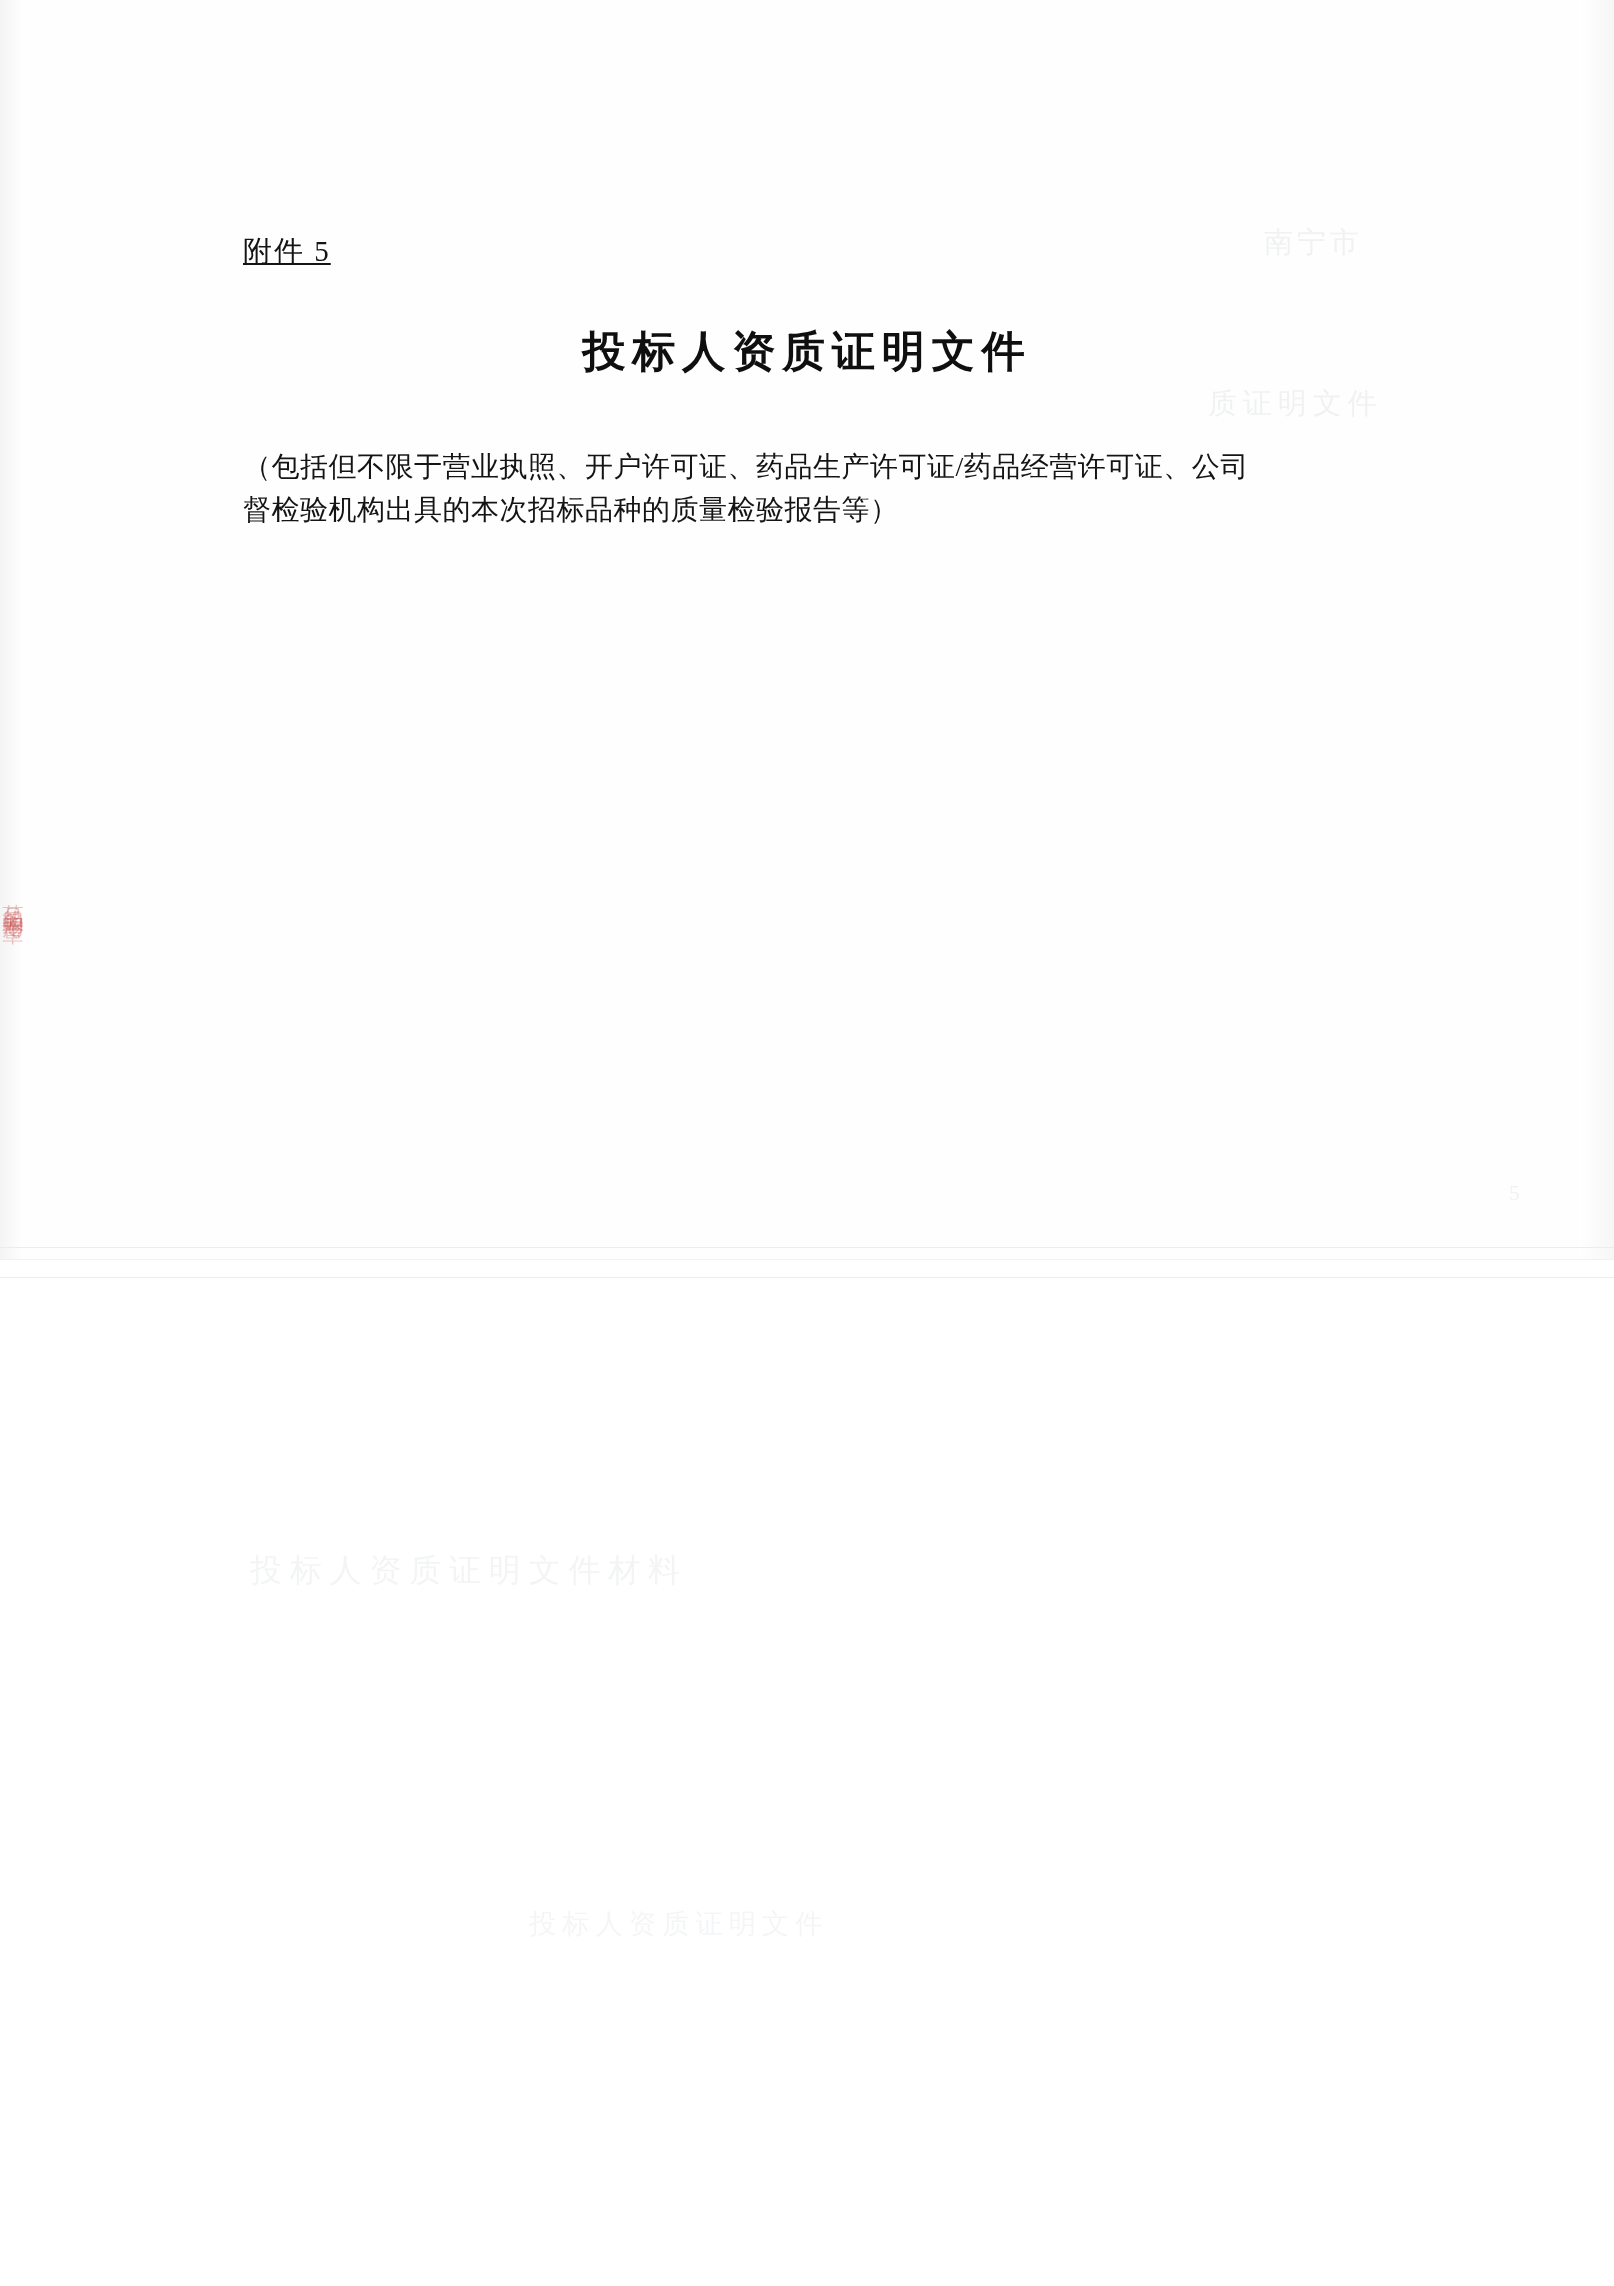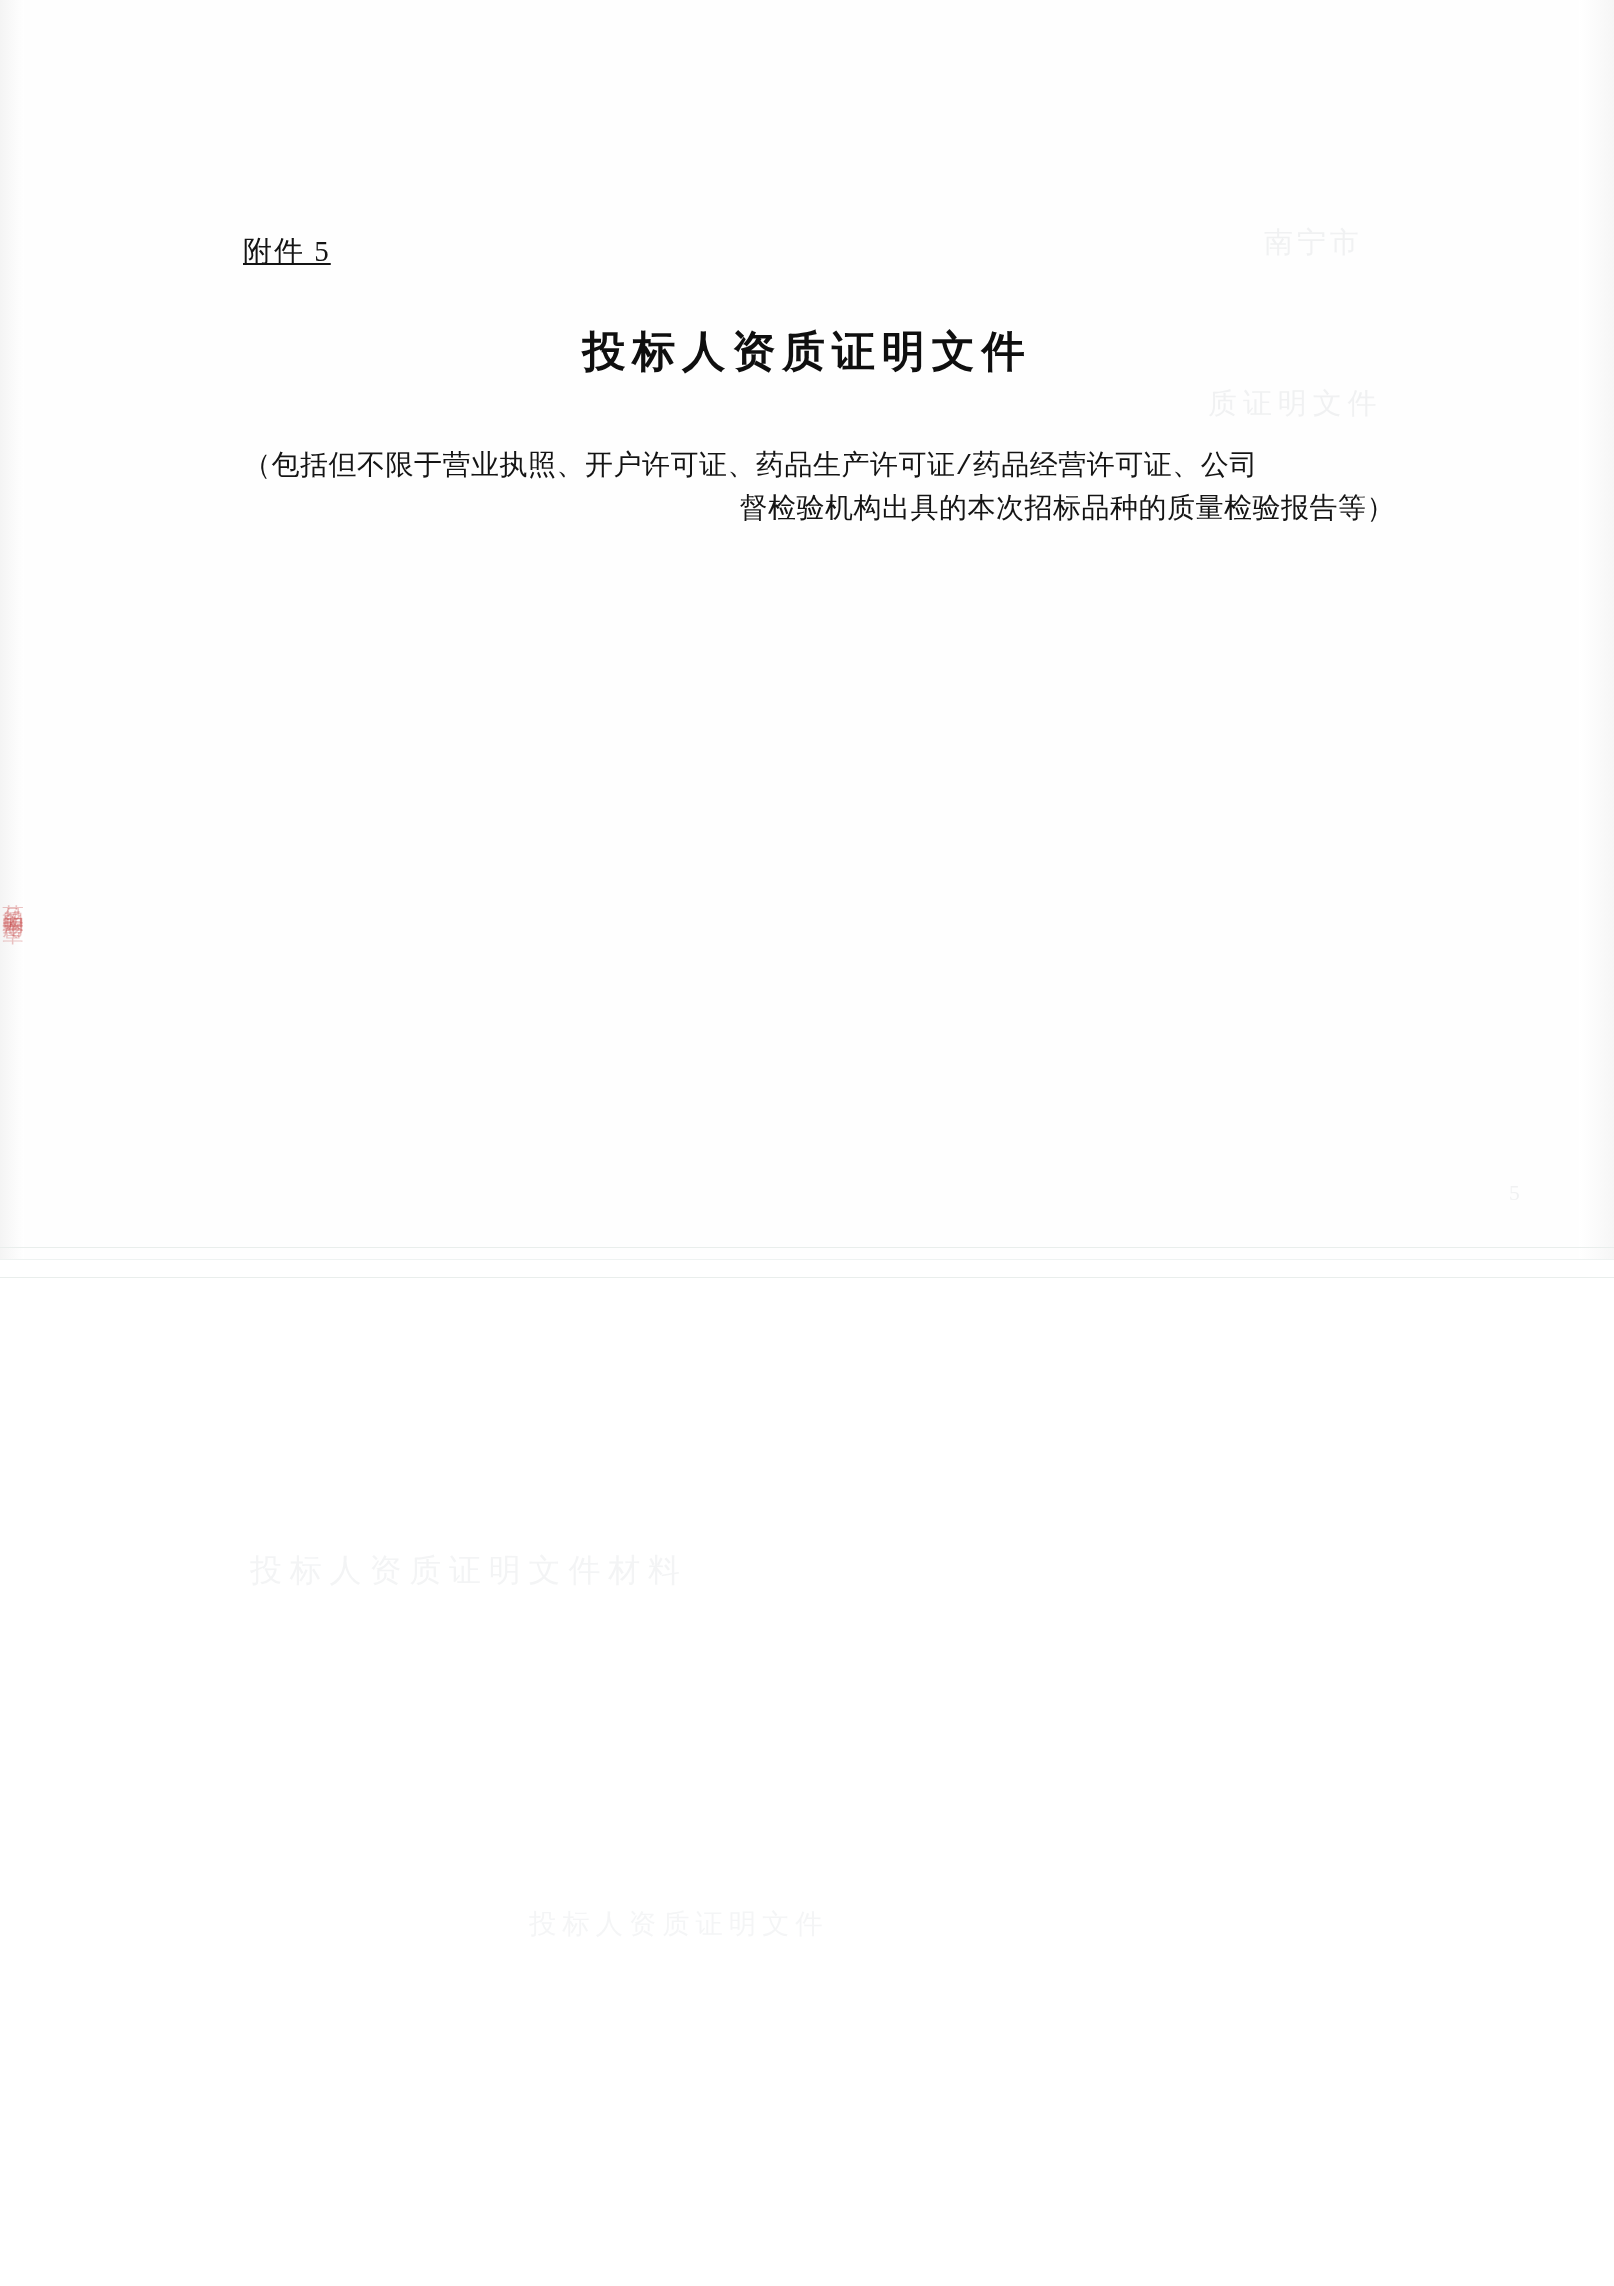--- a/index.html
+++ b/index.html
@@ -84,25 +84,25 @@
   .doc-note {
     position: absolute;
     left: 243px;
     top: 446px;
     width: 1152px;
     font-size: 28px;
     line-height: 1.52;
     letter-spacing: 0.5px;
     color: #141414;
     text-align: justify;
-    font-family: Liberation Mono, monospace;
+    font-family: Liberation Serif, serif;
   }
   .doc-note .line-last {
     display: block;
-    text-align: right;
+    text-align: left;
   }
   .note-line { display: block; }
 
   
   .ghost {
     position: absolute;
     color: rgba(120, 130, 140, 0.10);
     font-family: "Liberation Serif", "DejaVu Serif", serif;
     user-select: none;
     pointer-events: none;

